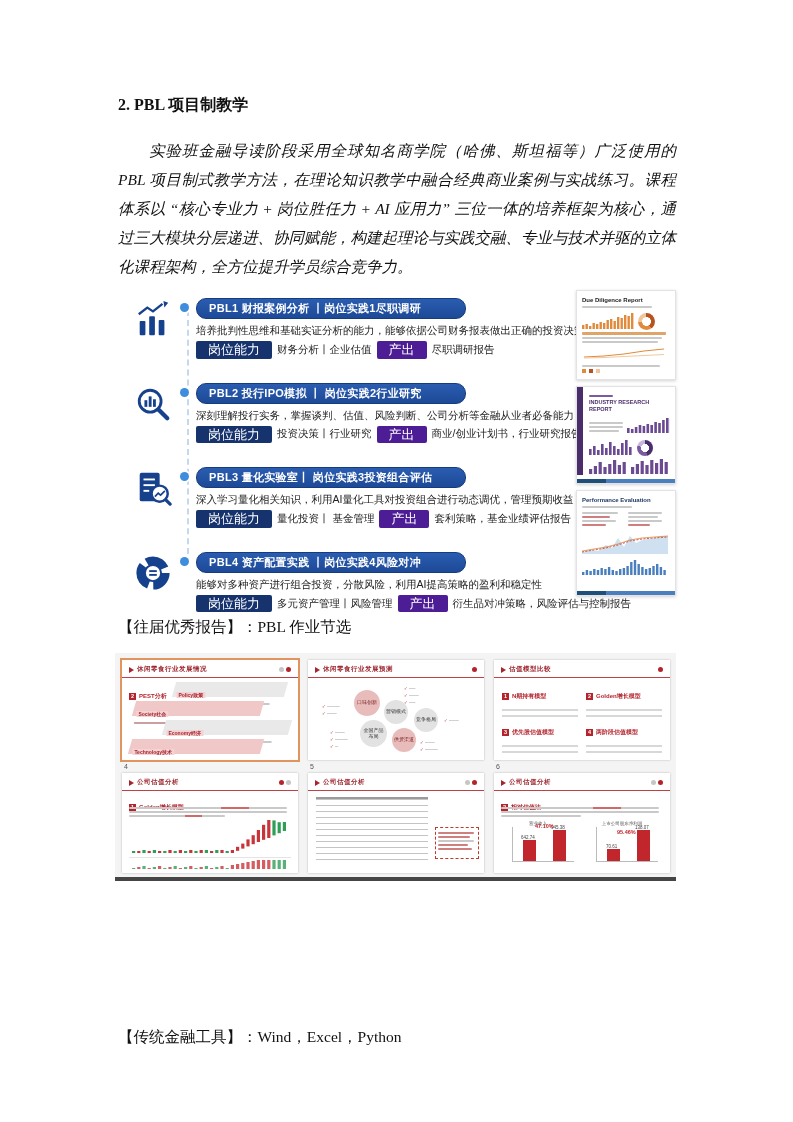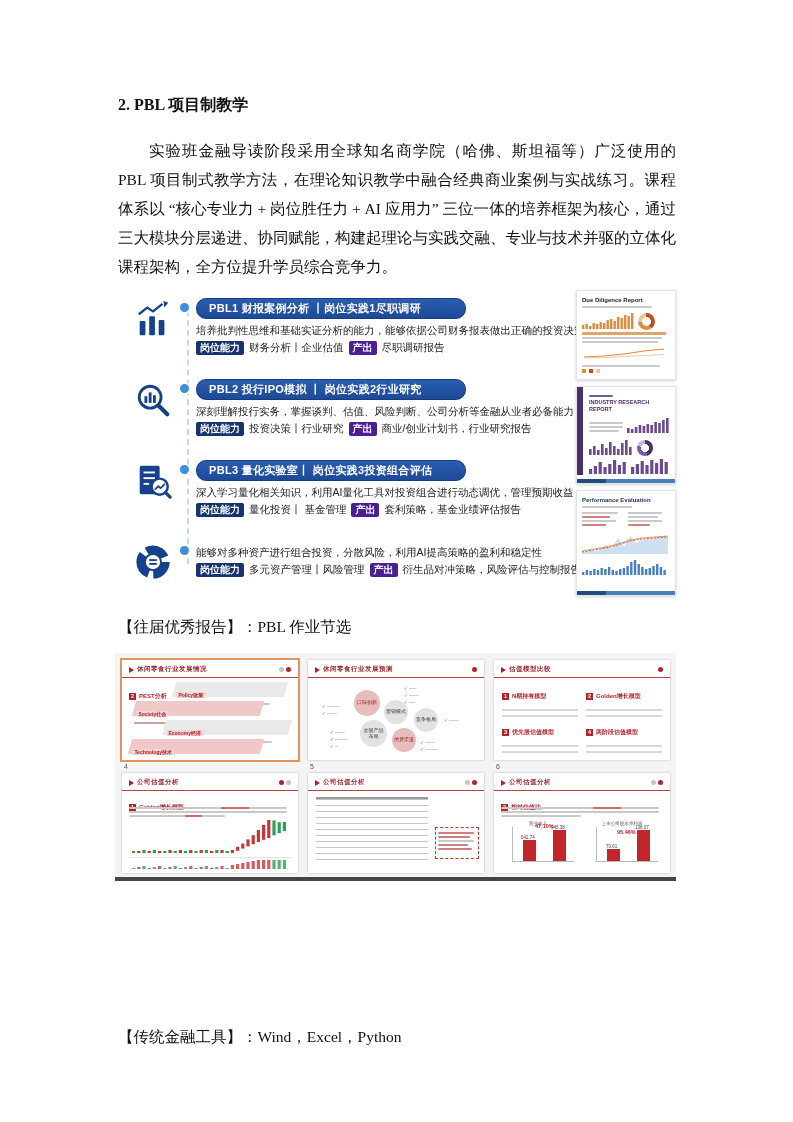--- a/index.html
+++ b/index.html
@@ -3,42 +3,42 @@
 <meta charset="utf-8">
 <style>
   html,body{margin:0;padding:0;background:#ffffff;}
   .page{position:relative;width:793px;height:1122px;background:#fff;overflow:hidden;
         font-family:"Liberation Serif","DejaVu Serif",serif;color:#111;}
 
   
   .doc-heading{position:absolute;left:118px;top:95px;font-size:16px;font-weight:bold;}
   .doc-para{position:absolute;left:118px;width:558px;font-size:15.5px;line-height:29px;
             text-align:justify;text-indent:2em;}
-  .p-intro{top:136px;}
+  .p-intro{top:136px;font-style:italic;}
   .p-ai{top:897px;}
   .doc-label{position:absolute;left:118px;font-size:15.5px;}
   .l-reports{top:617px;}
   .l-tools{top:1027px;text-align:right;}
 
   
   .infographic{position:absolute;left:134px;top:290px;width:542px;height:308px;display:flex;
                font-family:"Liberation Sans","DejaVu Sans",sans-serif;}
   .timeline{position:relative;width:436px;display:flex;flex-direction:column;gap:24px;padding-top:8px;box-sizing:border-box;}
   .timeline:before{content:"";position:absolute;left:53px;top:20px;bottom:34px;border-left:2px dashed #c5d8ec;}
   .module{position:relative;display:grid;grid-template-columns:46px 16px 1fr;align-items:start;}
   .m-icon{width:38px;height:38px;margin-top:2px;}
   .m-icon svg{width:100%;height:100%;}
   .m-dot{display:block;width:9px;height:9px;border-radius:50%;background:#3f8edd;margin-top:5px;
          box-shadow:0 0 0 2px #fff;}
   .m-pill{display:block;width:270px;box-sizing:border-box;background:linear-gradient(180deg,#2a5cb0,#1d4a97);
           border:1px solid #163c7e;border-radius:10px;color:#fff;font-weight:bold;font-size:11px;
           padding:2px 12px;letter-spacing:0.3px;}
   .m-desc{font-size:10.5px;color:#222;margin:5px 0 3px;white-space:nowrap;}
   .m-tags{display:flex;align-items:center;gap:5px;font-size:10.5px;color:#222;white-space:nowrap;}
-  .badge{color:#fff;font-weight:bold;font-size:10px;padding:1px 4px;border-radius:2px;line-height:1.2;}
+  .badge{color:#fff;font-weight:normal;font-size:13px;padding:1px 12px;border-radius:2px;line-height:1.2;}
   .badge.dark{background:#17336e;}
   .badge.light{background:#4c1d95;margin-left:0;}
 
   
   .reports-col{width:100px;display:flex;flex-direction:column;gap:6px;margin-left:6px;}
   .report{position:relative;background:#fff;border:1px solid #e3e3e7;box-shadow:0 1px 3px rgba(0,0,0,.18);
           padding:6px 5px 4px;box-sizing:border-box;overflow:hidden;
           font-family:"Liberation Sans","DejaVu Sans",sans-serif;}
   .report.r1{height:90px;}
   .report.r2{height:98px;padding-left:12px;}
@@ -220,20 +220,21 @@
               <g stroke="#16418c" stroke-width="2">
                 <line x1="16" y1="18" x2="24" y2="18"></line>
                 <line x1="16" y1="22" x2="24" y2="22"></line>
               </g>
             </svg>
         </div>
         <div class="m-dotcol">
             <span class="m-dot"></span>
           </div>
         <div class="m-body">
+          <div class="m-pill">PBL4 资产配置实践 丨岗位实践4风险对冲</div>
           <div class="m-desc">能够对多种资产进行组合投资，分散风险，利用AI提高策略的盈利和稳定性</div>
           <div class="m-tags">
             <span class="badge dark">岗位能力</span>
             <span class="m-tagtext">多元资产管理丨风险管理</span>
             <span class="badge light">产出</span>
             <span class="m-tagtext">衍生品对冲策略，风险评估与控制报告</span>
           </div>
         </div>
       </div>
     </div>

